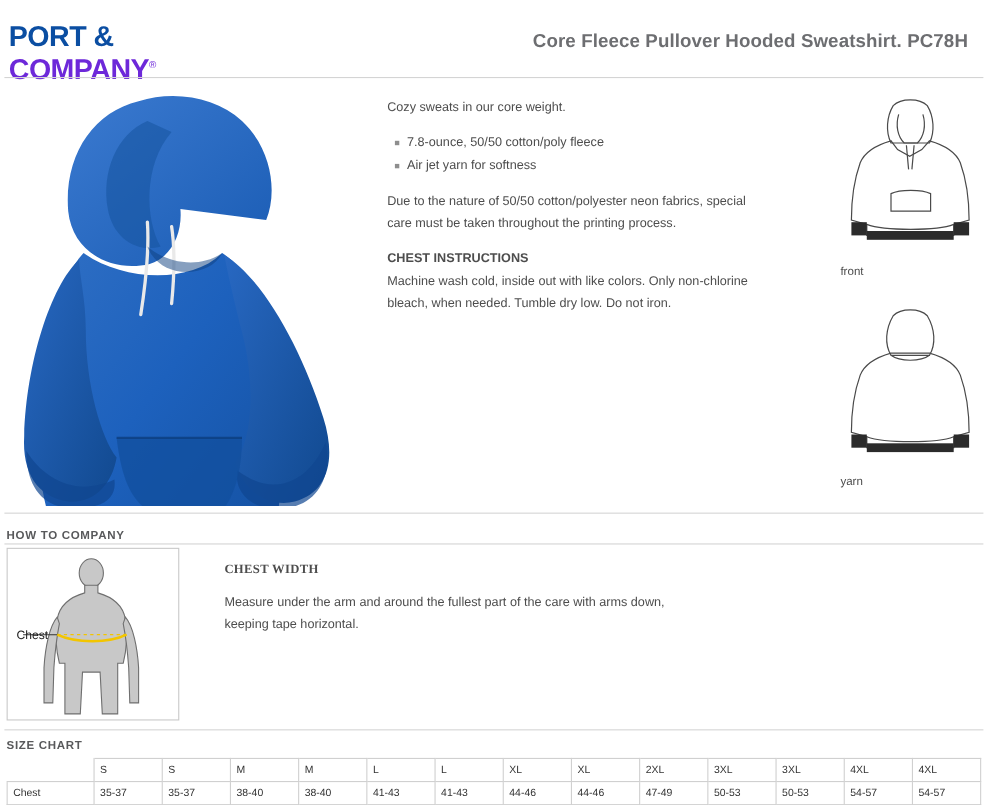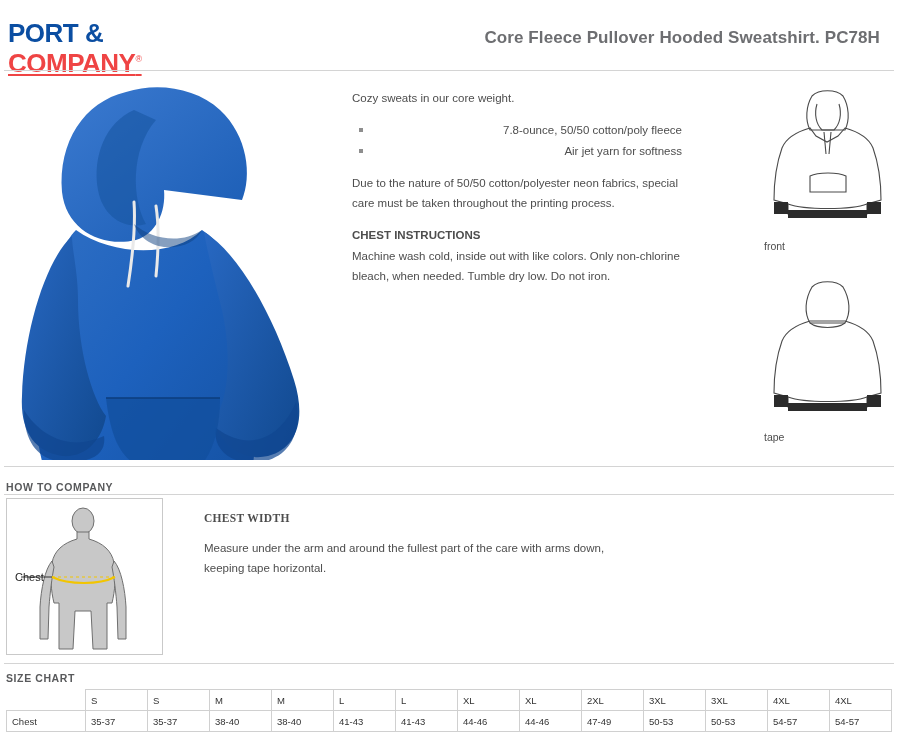--- a/index.html
+++ b/index.html
@@ -42,22 +42,21 @@
     font-weight: bold;
     letter-spacing: -0.5px;
     line-height: 26px;
     color: #0b4ea2;
   }
   .logo-line2 {
     font-size: 26px;
     font-weight: bold;
     letter-spacing: -0.5px;
     line-height: 26px;
-    color: #ef4444;
-    text-decoration: underline;
+    color: #6d28d9;
   }
   .logo-reg {
     font-size: 9px;
     vertical-align: super;
     font-weight: normal;
   }
   .logo-amp {
     font-size: 26px;
     font-weight: bold;
   }
@@ -95,21 +94,20 @@
     width: 330px;
     font-size: 11.5px;
     color: #4d4d4d;
     line-height: 20px;
   }
   .desc p { margin: 0 0 12px 0; }
   .desc ul {
     margin: 0 0 12px 0;
     padding-left: 18px;
     list-style: none;
-    text-align: right;
   }
   .desc li {
     position: relative;
     margin-bottom: 1px;
     line-height: 20px;
   }
   .desc li:before {
     content: "";
     position: absolute;
     left: -11px;
@@ -288,21 +286,21 @@
       <g fill="none" stroke="#4a4a4a" stroke-width="1.1">
         <path d="M52 12 C 45 24, 44 38, 50 48 L 85 48 C 91 38, 90 24, 83 12 C 76 5, 59 5, 52 12 Z"></path>
         <path d="M50 46 C 36 50, 26 56, 22 66 C 17 80, 14 100, 14 118 L 28 122 L 28 132 L 107 132 L 107 122 L 121 118 C 121 100, 118 80, 113 66 C 109 56, 99 50, 85 46 Z"></path>
         <path d="M28 122 C 44 128, 92 128, 107 122"></path>
         <path d="M50 48 C 58 54, 77 54, 85 48"></path>
       </g>
       <rect x="14" y="120" width="14" height="12" fill="#2b2b2b"></rect>
       <rect x="107" y="120" width="14" height="12" fill="#2b2b2b"></rect>
       <rect x="28" y="128" width="79" height="8" fill="#2b2b2b"></rect>
     </svg>
-    <div class="line-art-caption">tape</div>
+    <div class="line-art-caption">yarn</div>
   </div>
 
   <div class="hrule" style="top:466px;"></div>
   <div class="section-title" style="top:481px;">HOW TO COMPANY</div>
   <div class="hrule" style="top:494px;"></div>
 
   <div class="measure-box">
     <svg width="153" height="153" viewBox="0 0 153 153" xmlns="http://www.w3.org/2000/svg">
       <g fill="#c8c8c8" stroke="#6f6f6f" stroke-width="1">
 

